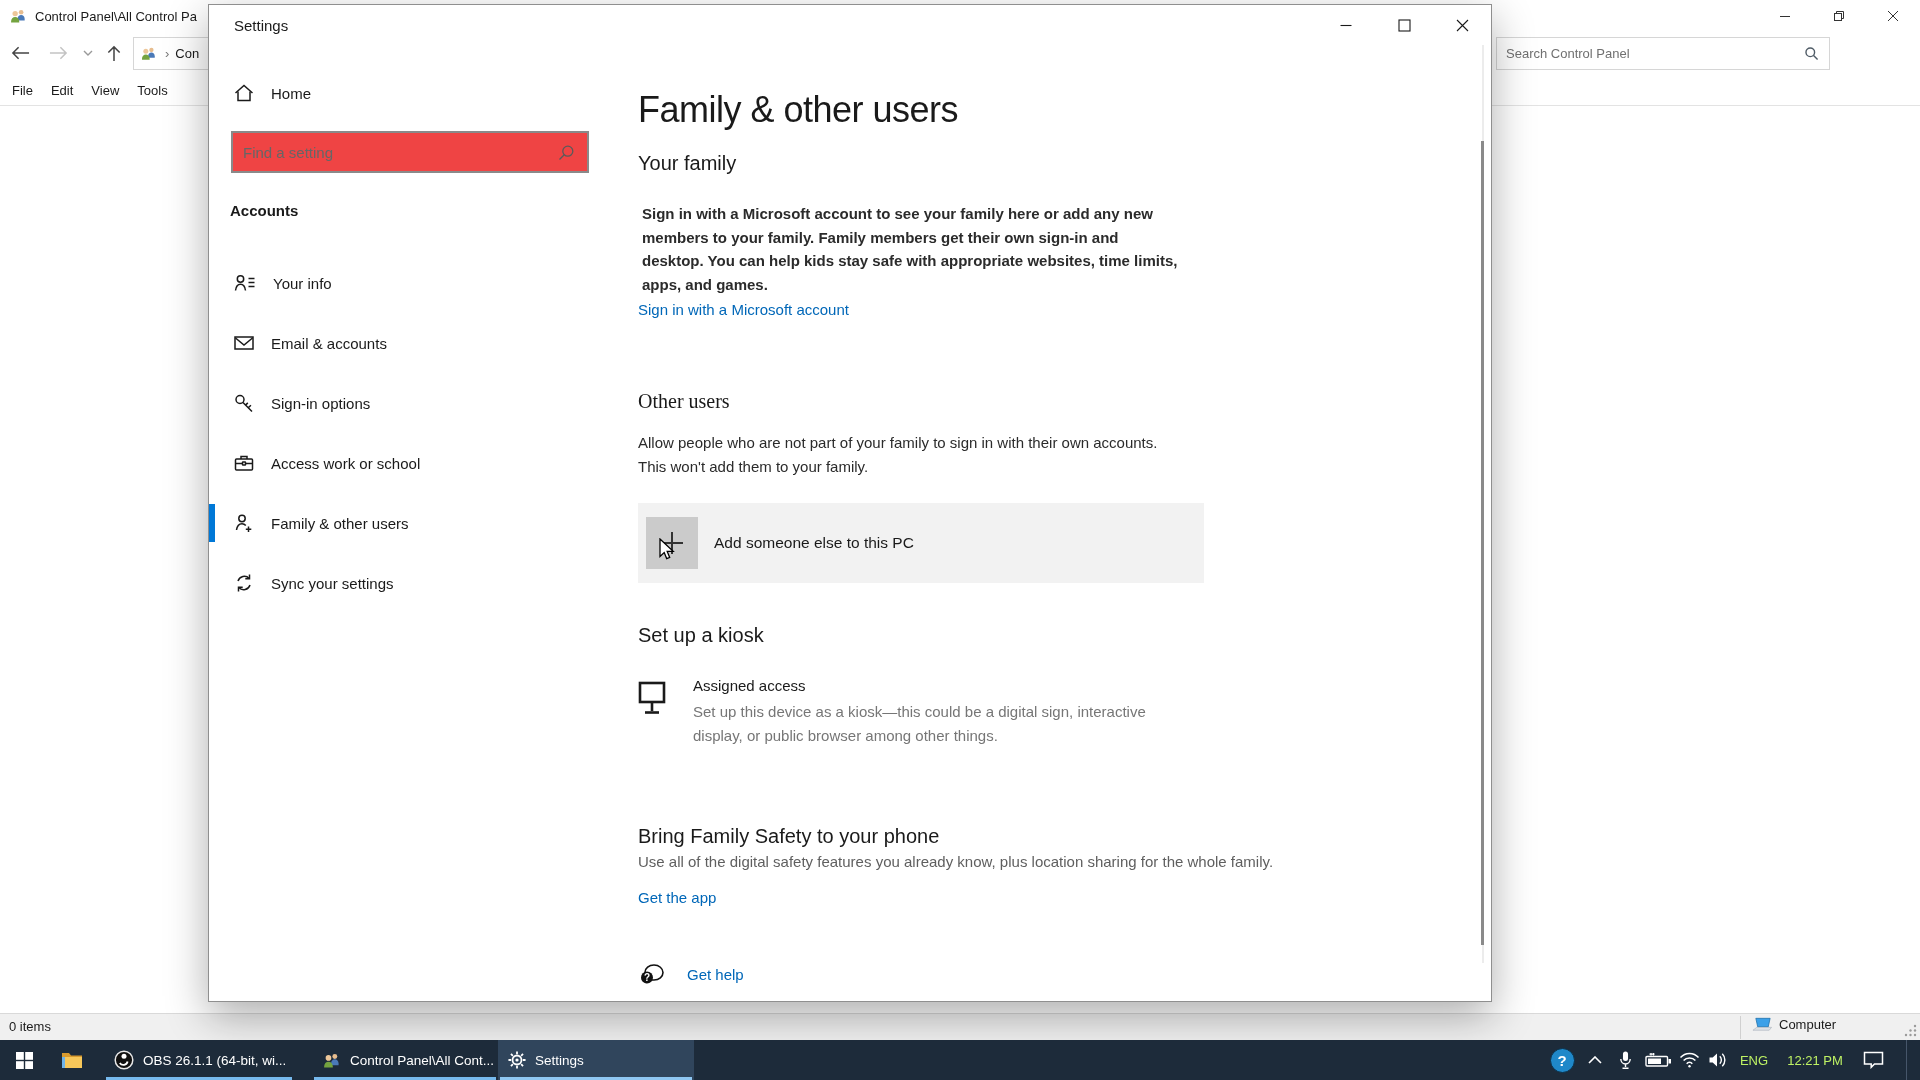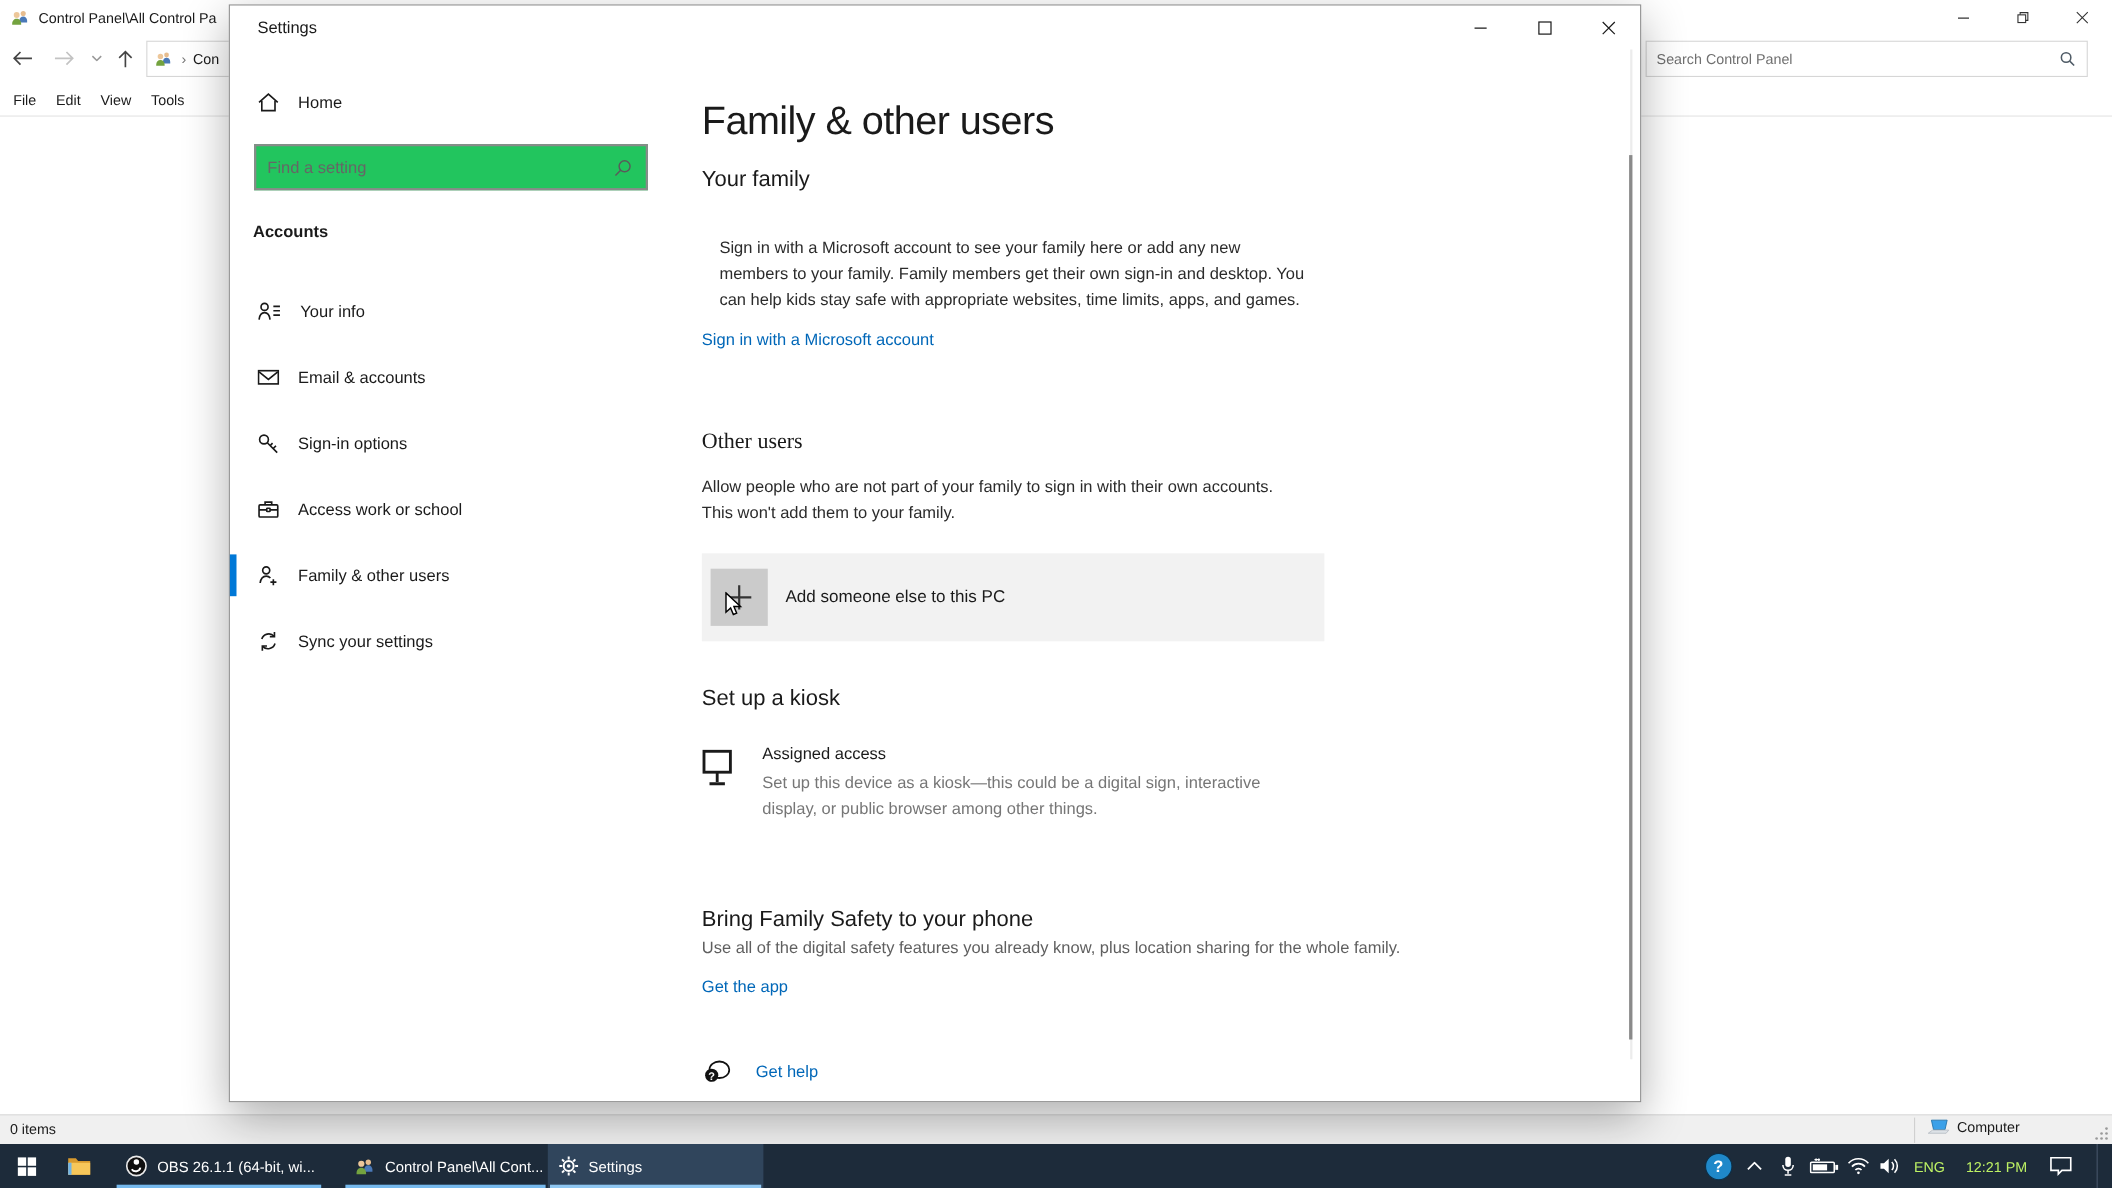--- a/index.html
+++ b/index.html
@@ -13,21 +13,21 @@
   .cp-title-icon{margin-left:9px;}
   .cp-title-text{margin-left:8px;font-size:13px;color:#1a1a1a;white-space:nowrap;}
   .cp-captions{position:absolute;right:0;top:0;height:32px;display:flex;}
   .cp-captions .cap{width:54px;height:32px;display:flex;align-items:center;justify-content:center;}
   .cp-toolbar{position:absolute;left:0;top:34px;width:1920px;height:38px;background:#fff;}
   .nav-glyph{position:absolute;top:0;height:38px;display:flex;align-items:center;justify-content:center;}
   .cp-addressbar{position:absolute;left:133px;top:3px;width:470px;height:33px;background:#fff;
     border:1px solid #d6d6d6;display:flex;align-items:center;box-sizing:border-box;}
   .cp-addr-chev{color:#777;font-size:13px;margin:0 6px 0 8px;}
   .cp-addr-text{font-size:13px;color:#1a1a1a;}
-  .cp-search{position:absolute;left:1496px;top:3px;width:402px;height:33px;border:1px solid #d6d6d6;
+  .cp-search{position:absolute;left:1496px;top:3px;width:334px;height:33px;border:1px solid #d6d6d6;
     background:#fff;box-sizing:border-box;display:flex;align-items:center;}
   .cp-search input{border:0;outline:0;flex:1;font-size:13px;padding-left:9px;
     font-family:"Liberation Sans",sans-serif;color:#1a1a1a;background:transparent;}
   .cp-search input::placeholder{color:#707070;}
   .cp-search .mag{margin-right:10px;}
   .cp-menubar{position:absolute;left:0;top:76px;width:1920px;height:30px;background:#fff;
     border-bottom:1px solid #e3e3e3;display:flex;align-items:center;gap:18px;padding-left:12px;
     box-sizing:border-box;font-size:13px;color:#1a1a1a;}
   .cp-statusbar{position:absolute;left:0;top:1013px;width:1920px;height:27px;background:#f0f0f0;
     border-top:1px solid #d9d9d9;box-sizing:border-box;font-size:13px;color:#1a1a1a;}
@@ -41,21 +41,21 @@
     border:1px solid #8f8f8f;box-sizing:border-box;box-shadow:0 14px 40px rgba(0,0,0,.32);}
   .sw-title{position:absolute;left:25px;top:12px;font-size:15px;color:#1a1a1a;}
   .sw-captions{position:absolute;right:0;top:0;height:40px;display:flex;}
   .sw-captions .cap{width:58px;height:40px;display:flex;align-items:center;justify-content:center;}
 
   
   .side-row{position:absolute;left:0;width:412px;height:44px;display:flex;align-items:center;
     gap:17px;padding-left:25px;box-sizing:border-box;font-size:15px;color:#1a1a1a;}
   .side-row.selected .accent{position:absolute;left:0;top:3px;width:6px;height:38px;background:#0078d7;}
   .sw-search{position:absolute;left:22px;top:126px;width:358px;height:42px;border:2px solid #8a8a8a;
-    box-sizing:border-box;background:#22c55e;display:flex;align-items:center;}
+    box-sizing:border-box;background:#ef4444;display:flex;align-items:center;}
   .sw-search input{border:0;outline:0;flex:1;font-size:15px;padding-left:10px;
     font-family:"Liberation Sans",sans-serif;color:#1a1a1a;background:transparent;}
   .sw-search input::placeholder{color:#666;}
   .sw-search .mag{margin-right:12px;}
   .side-header{position:absolute;left:21px;top:197px;font-size:15px;font-weight:bold;color:#1a1a1a;}
 
   
   .h1{position:absolute;left:429px;top:60px;font-size:36px;font-weight:normal;color:#1a1a1a;letter-spacing:-0.5px;}
   .h2{position:absolute;left:429px;font-size:20px;font-weight:normal;color:#1a1a1a;}
   .para{position:absolute;left:429px;font-size:15px;line-height:23.5px;color:#2b2b2b;}
@@ -305,21 +305,21 @@
           <path d="M16 12a6.6 6.6 0 0 1-11.2 2.6"></path>
             <path d="M4.5 18.5v-4.2h4.2"></path>
         </svg>
       </span>
       <span>Sync your settings</span>
     </div>
 
     <h1 class="h1">Family &amp; other users</h1>
 
     <h2 class="h2" style="top:130px;">Your family</h2>
-    <p class="para" style="top:193px;width:540px;margin:16px;">Sign in with a Microsoft account to see your family here or add any new members to your family. Family members get their own sign-in and desktop. You can help kids stay safe with appropriate websites, time limits, apps, and games.</p>
+    <p class="para" style="top:193px;width:540px;margin:4px;font-weight:bold;">Sign in with a Microsoft account to see your family here or add any new members to your family. Family members get their own sign-in and desktop. You can help kids stay safe with appropriate websites, time limits, apps, and games.</p>
     <span class="link" style="left:429px;top:296px;">Sign in with a Microsoft account</span>
 
     <h2 class="h2" style="top:368px;font-family:Liberation Serif, serif;">Other users</h2>
     <p class="para" style="top:426px;width:540px;margin:0;">Allow people who are not part of your family to sign in with their own accounts. This won't add them to your family.</p>
 
     <div class="add-row">
       <div class="add-tile">
         <svg width="26" height="26" viewBox="0 0 26 26">
             <path d="M13 2v22M2 13h22" stroke="#333" stroke-width="2"></path>
           </svg>

